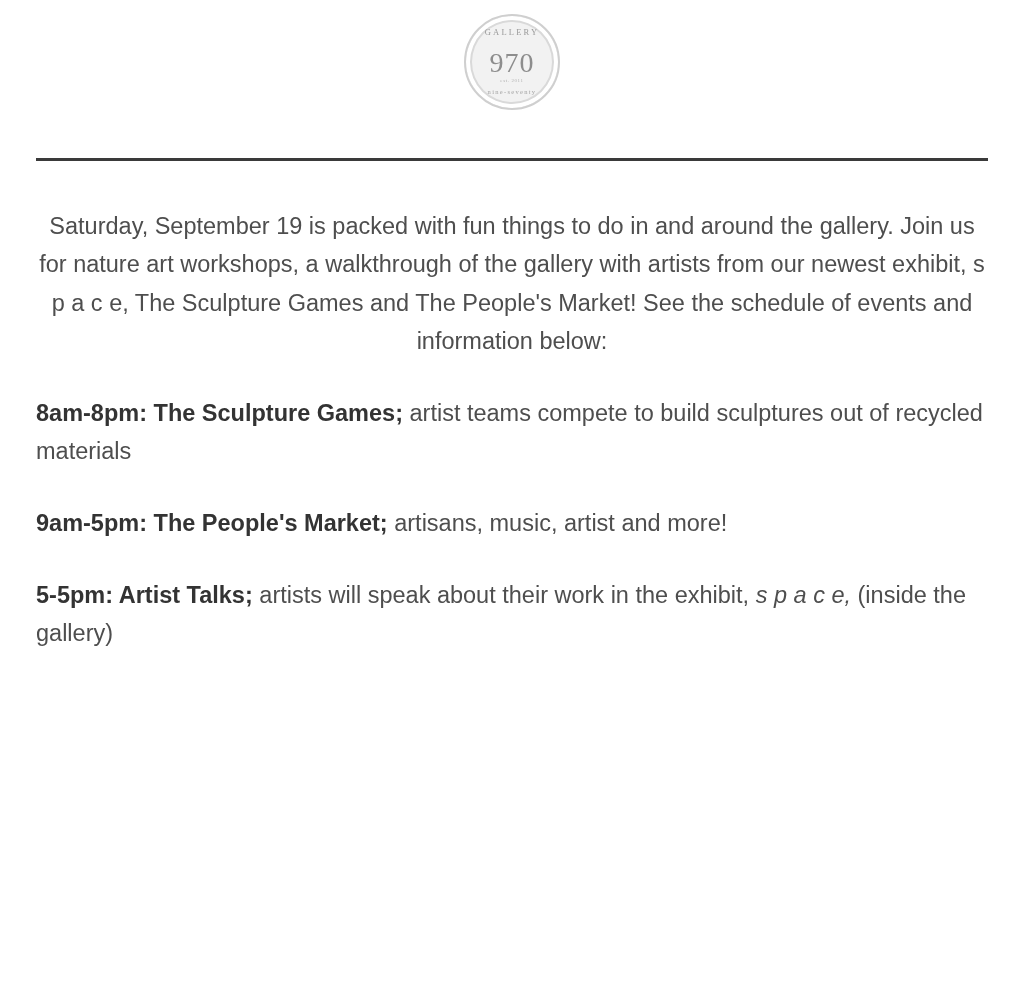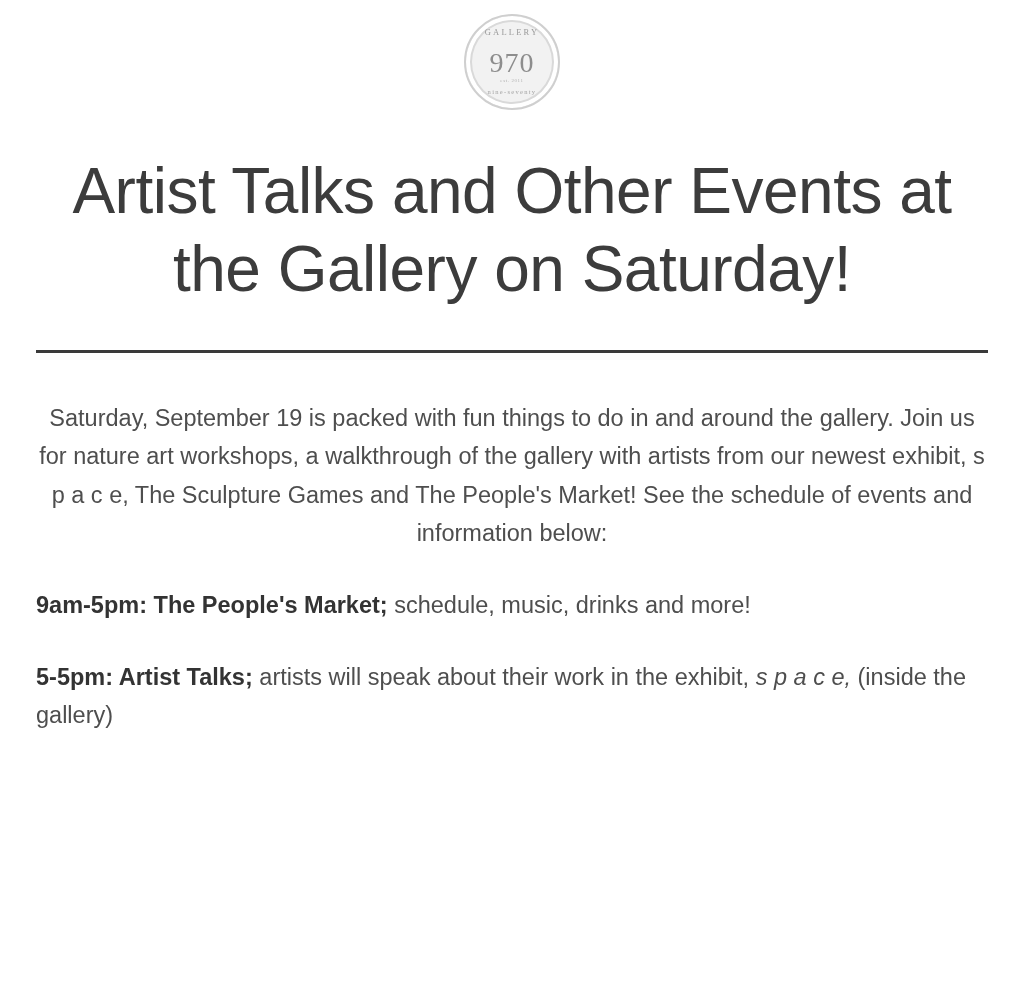--- a/index.html
+++ b/index.html
@@ -143,29 +143,31 @@
 
   <div class="logo-wrap">
     <div class="logo">
       <div class="logo-top">GALLERY</div>
       <div class="logo-num">970</div>
       <div class="logo-mid">est. 2011</div>
       <div class="logo-bottom">nine-seventy</div>
     </div>
   </div>
 
-  <h1 class="title">Artist Talks and Other Events at the Gallery on Saturday!</h1>
 
   <hr class="divider">
 
   <p class="intro">Saturday, September 19 is packed with fun things to do in and around the gallery. Join us for nature art workshops, a walkthrough of the gallery with artists from our newest exhibit, s p a c e, The Sculpture Games and The People's Market! See the schedule of events and information below:</p>
 
+  <p class="entry">
+    <b>8am-8pm: The Sculpture Games;</b><span> artist teams compete to build sculptures out of recycled materials</span>
+  </p>
 
   <p class="entry">
-    <b>9am-5pm: The People's Market;</b><span> schedule, music, drinks and more!</span>
+    <b>9am-5pm: The People's Market;</b><span> artisans, music, artist and more!</span>
   </p>
 
 
   <p class="entry">
     <b>5-5pm: Artist Talks;</b><span> artists will speak about their work in the exhibit, </span><i>s p a c e,</i><span> (inside the gallery)</span>
   </p>
 
 </div>
 
 </body></html>

